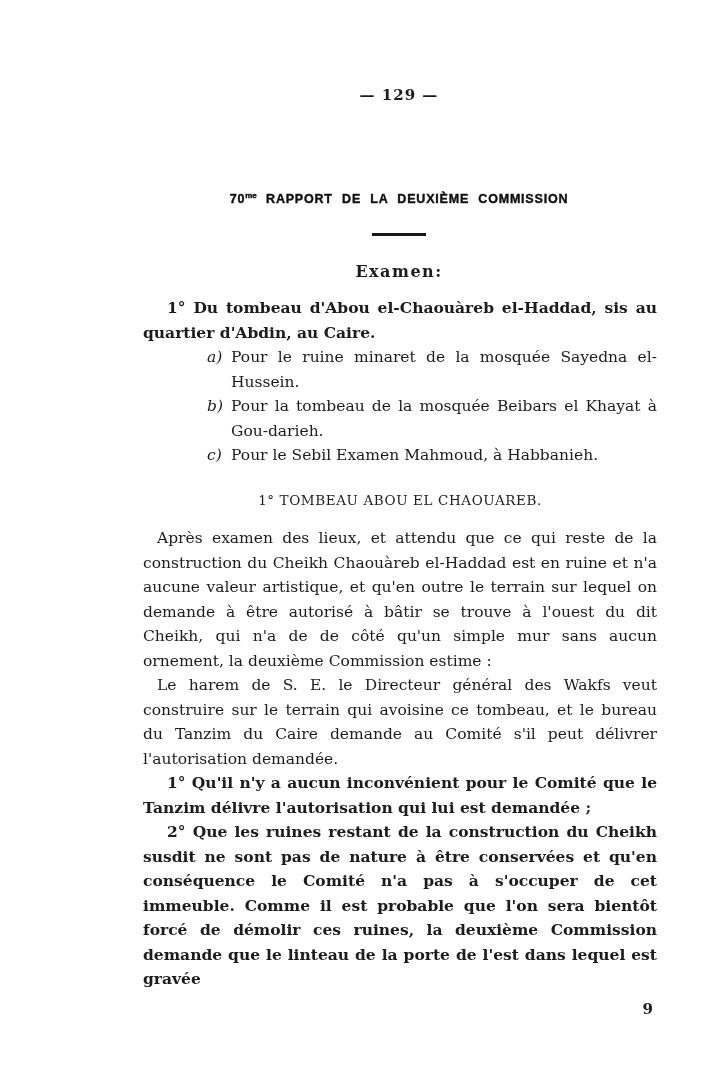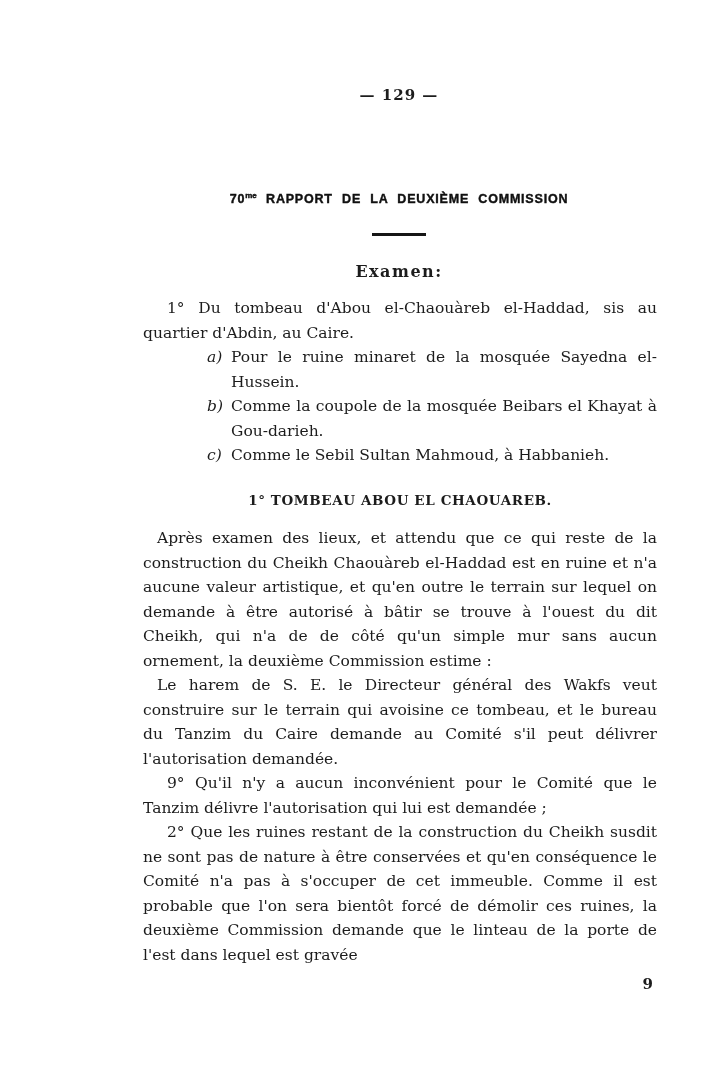--- a/index.html
+++ b/index.html
@@ -73,40 +73,41 @@
     width: 514px;
     font-size: 15.5px;
     line-height: 24.5px;
   }
   .content p {
     margin: 0;
     text-align: justify;
   }
   .item {
     text-indent: 24px;
+    font-weight: bold;
   }
   .body-para {
     text-indent: 14px;
   }
   .sub-item {
     display: flex;
     margin-left: 64px;
   }
   .sub-item .marker {
     flex: 0 0 24px;
     font-style: italic;
   }
   .sub-item .sub-text {
     flex: 1;
     text-align: justify;
   }
   .section-heading {
     margin: 20px 0 14px 0;
     text-align: center;
-    font-weight: bold;
+    font-weight: normal;
     font-size: 13.5px;
     letter-spacing: 0.6px;
   }
   .pagenum-bottom {
     margin-top: 5px;
     text-align: right;
     font-weight: bold;
     font-size: 15px;
     padding-right: 4px;
   }
@@ -129,36 +130,36 @@
     <p class="item">1° Du tombeau d'Abou el-Chaouàreb el-Haddad, sis au quartier d'Abdin, au Caire.</p>
 
 
     <div class="sub-item">
       <span class="marker">a)</span>
       <span class="sub-text">Pour le ruine minaret de la mosquée Sayedna el-Hussein.</span>
     </div>
 
     <div class="sub-item">
       <span class="marker">b)</span>
-      <span class="sub-text">Comme la coupole de la mosquée Beibars el Khayat à Gou-darieh.</span>
+      <span class="sub-text">Pour la tombeau de la mosquée Beibars el Khayat à Gou-darieh.</span>
     </div>
 
     <div class="sub-item">
       <span class="marker">c)</span>
-      <span class="sub-text">Comme le Sebil Sultan Mahmoud, à Habbanieh.</span>
+      <span class="sub-text">Pour le Sebil Examen Mahmoud, à Habbanieh.</span>
     </div>
 
 
     <div class="section-heading">1° TOMBEAU ABOU EL CHAOUAREB.</div>
 
     <p class="body-para">Après examen des lieux, et attendu que ce qui reste de la construction du Cheikh Chaouàreb el-Haddad est en ruine et n'a aucune valeur artistique, et qu'en outre le terrain sur lequel on demande à être autorisé à bâtir se trouve à l'ouest du dit Cheikh, qui n'a de de côté qu'un simple mur sans aucun ornement, la deuxième Commission estime :</p>
 
     <p class="body-para">Le harem de S. E. le Directeur général des Wakfs veut construire sur le terrain qui avoisine ce tombeau, et le bureau du Tanzim du Caire demande au Comité s'il peut délivrer l'autorisation demandée.</p>
 
-    <p class="item">9° Qu'il n'y a aucun inconvénient pour le Comité que le Tanzim délivre l'autorisation qui lui est demandée ;</p>
+    <p class="item">1° Qu'il n'y a aucun inconvénient pour le Comité que le Tanzim délivre l'autorisation qui lui est demandée ;</p>
 
     <p class="item">2° Que les ruines restant de la construction du Cheikh susdit ne sont pas de nature à être conservées et qu'en conséquence le Comité n'a pas à s'occuper de cet immeuble. Comme il est probable que l'on sera bientôt forcé de démolir ces ruines, la deuxième Commission demande que le linteau de la porte de l'est dans lequel est gravée</p>
 
     <div class="pagenum-bottom">9</div>
 
   </div>
 
 </div>
 
 </body></html>

